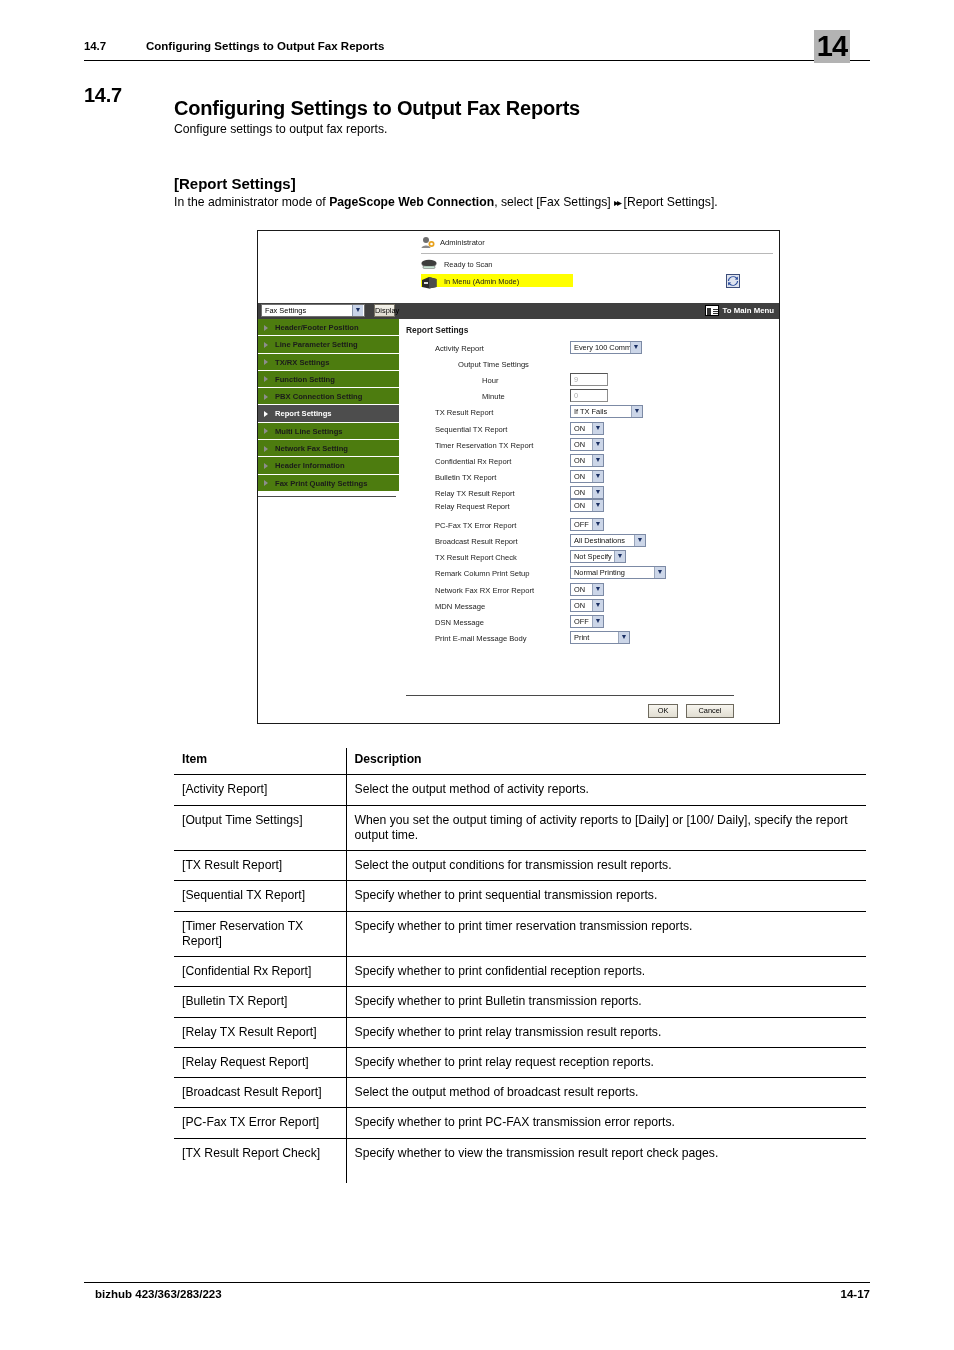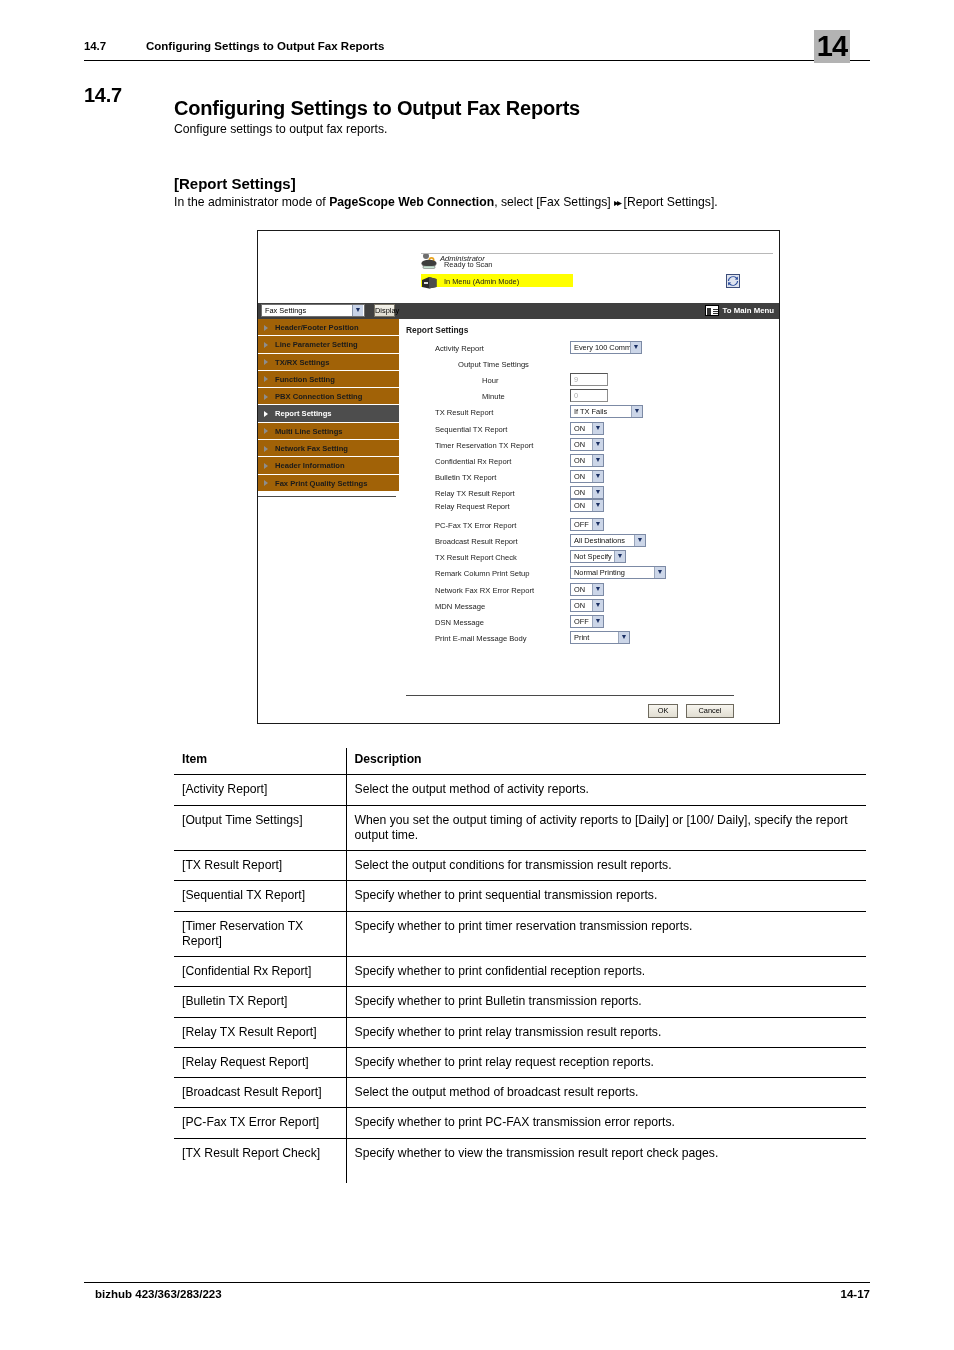--- a/index.html
+++ b/index.html
@@ -69,21 +69,21 @@
     border: 1.3px solid #1a1a1a;
     background: #ffffff;
     overflow: hidden;
     font-size: 7.4px;
   }
   .shot-top {
     position: absolute; left:0; top:0; width: 100%; height: 72px;
     background: #fff;
   }
   .user-row {
-    position: absolute; left: 163px; top: 21px; width: 352px; height: 15px; font-style: italic;
+    position: absolute; left: 163px; top: 5px; width: 352px; height: 15px;
   }
   .user-icon {
     position: absolute; left: 0; top: 0; width: 14px; height: 13px;
   }
   .user-label {
     position: absolute; left: 19px; top: 2px; font-size: 7.6px; color:#1b1b1b;
   }
   .hdr-sep {
     position: absolute; left: 163px; top: 22px; width: 352px;
     border-top: 1px solid #b8b8b8;
@@ -146,21 +146,21 @@
     background:#333; box-shadow: 0 2px 0 #333, 0 -2px 0 #333;
   }
   .mm-text { color:#ffffff; font-size: 7.8px; font-weight: bold; }
 
   
   .sidebar {
     position: absolute; left: 0; top: 88px; width: 141px; height: 406px;
     background: #ffffff;
   }
   .side-item {
-    position: relative; height: 17.3px; background: #a16207;
+    position: relative; height: 17.3px; background: #4d7c0f;
     border-bottom: 1px solid #ffffff;
     font-size: 7.6px; font-weight: bold; color: #1b1b1b;
     line-height: 17.3px; padding-left: 17px;
     cursor: pointer; white-space: nowrap;
   }
   .side-item .tri {
     position: absolute; left: 6px; top: 5.5px;
     width: 0; height: 0;
     border-left: 4px solid #8d8d8d;
     border-top: 3.2px solid transparent;

